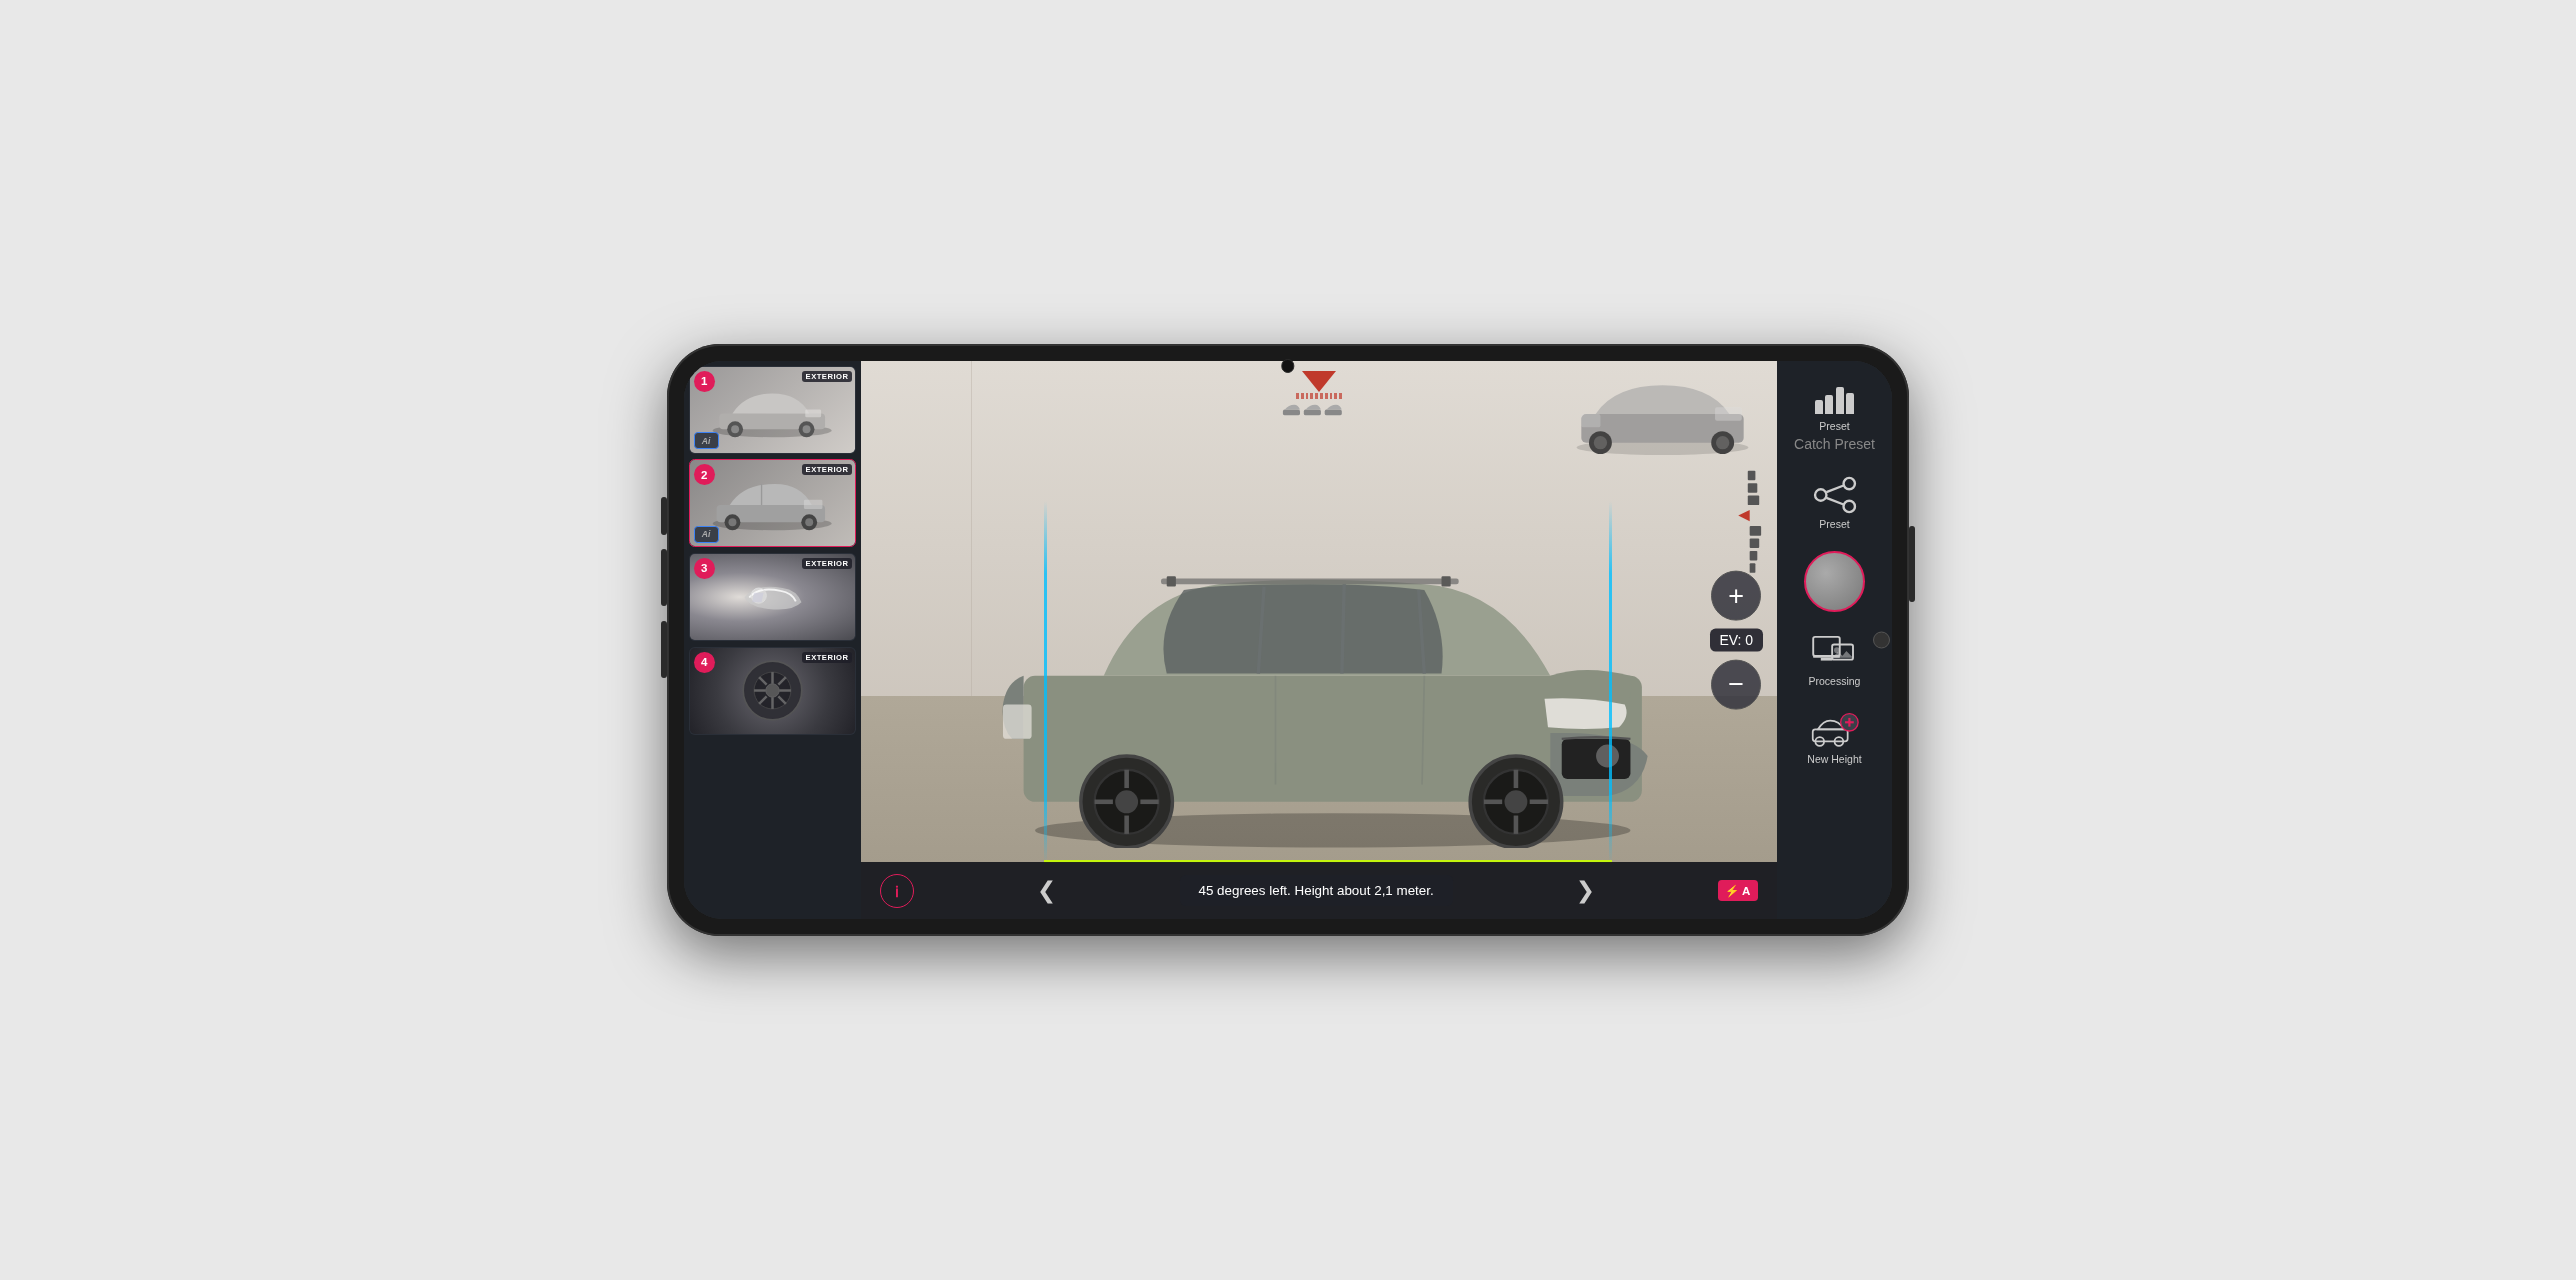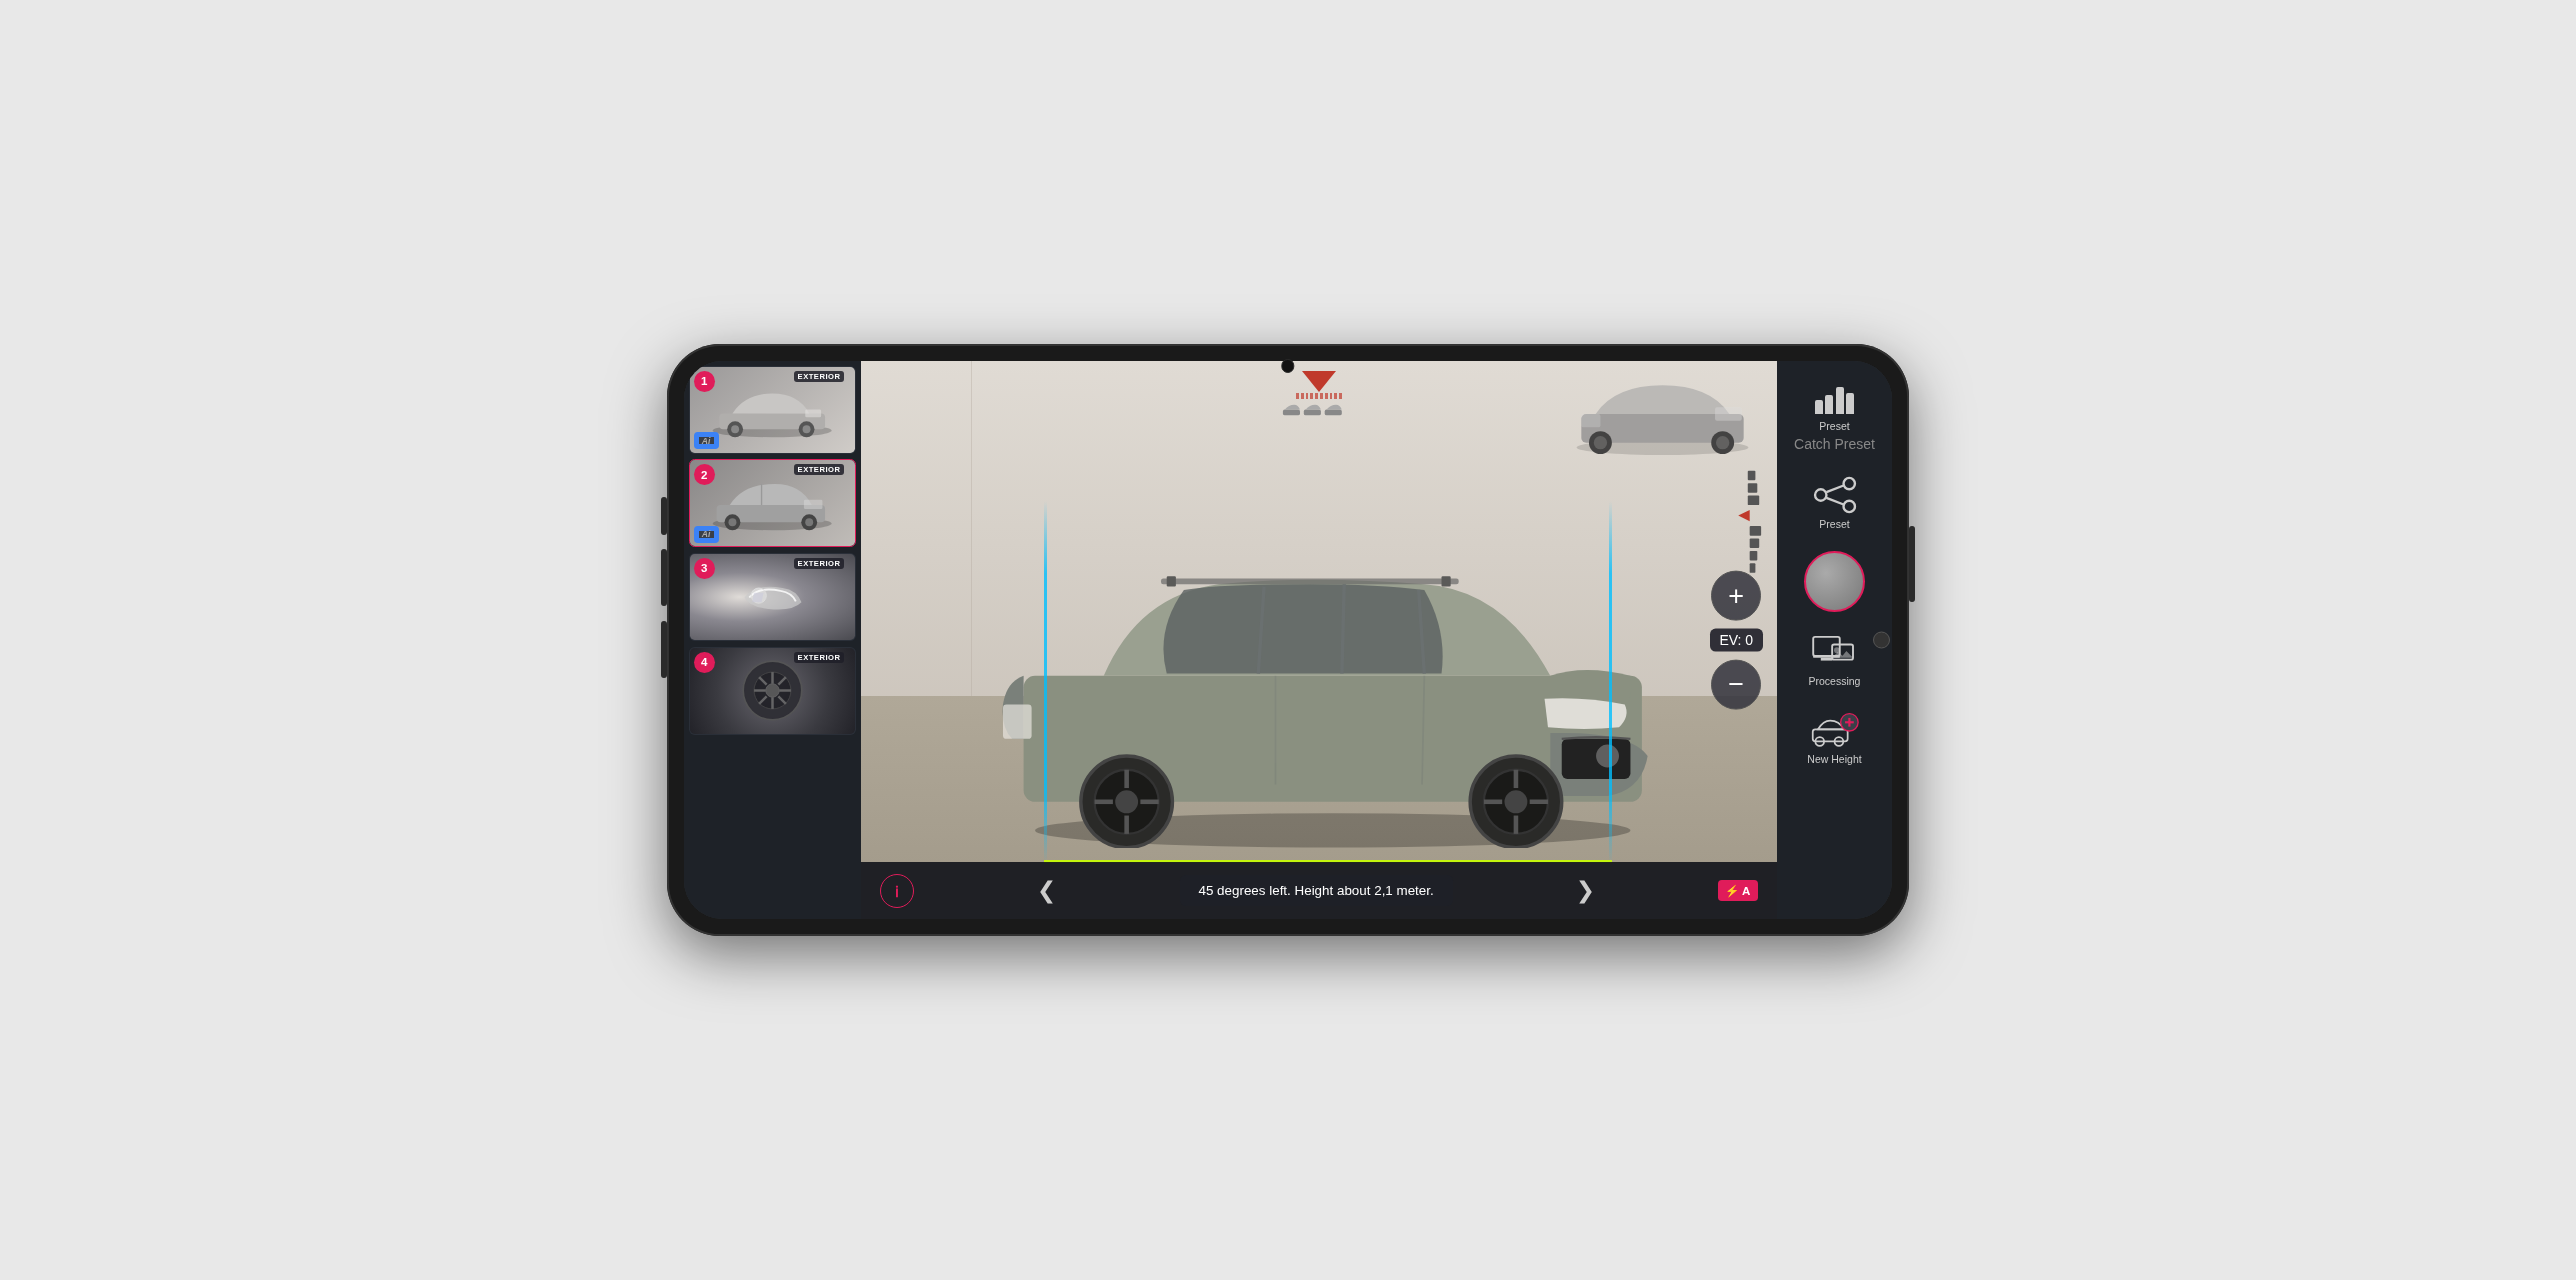--- a/index.html
+++ b/index.html
@@ -94,21 +94,21 @@
       border: 1.9px solid #e01c5a;
     }
 
     .shot-item:not(.active) {
       border: 1.9px solid transparent;
     }
 
     .shot-label {
       position: absolute;
       top: 3.8px;
-      right: 11px;
+      right: 3px;
       background: rgba(30,30,40,0.85);
       color: #fff;
       font-size: 7.6px;
       font-weight: bold;
       padding: 1px 3.8px;
       border-radius: 2.9px;
       letter-spacing: 0.5px;
     }
 
     .shot-number {
@@ -151,21 +151,21 @@
       height: 17px;
       background: #3a3f48;
       border-radius: 3.8px;
       display: flex;
       align-items: center;
       justify-content: center;
       color: #aaa;
       font-size: 8.6px;
       font-style: italic;
       font-weight: bold;
-      border: 5px solid #3b82f6;
+      border: 1px solid #3b82f6;
     }
 
     
     .main-view {
       flex: 1;
       position: relative;
       background: #c8bfb0;
       overflow: hidden;
     }
 

